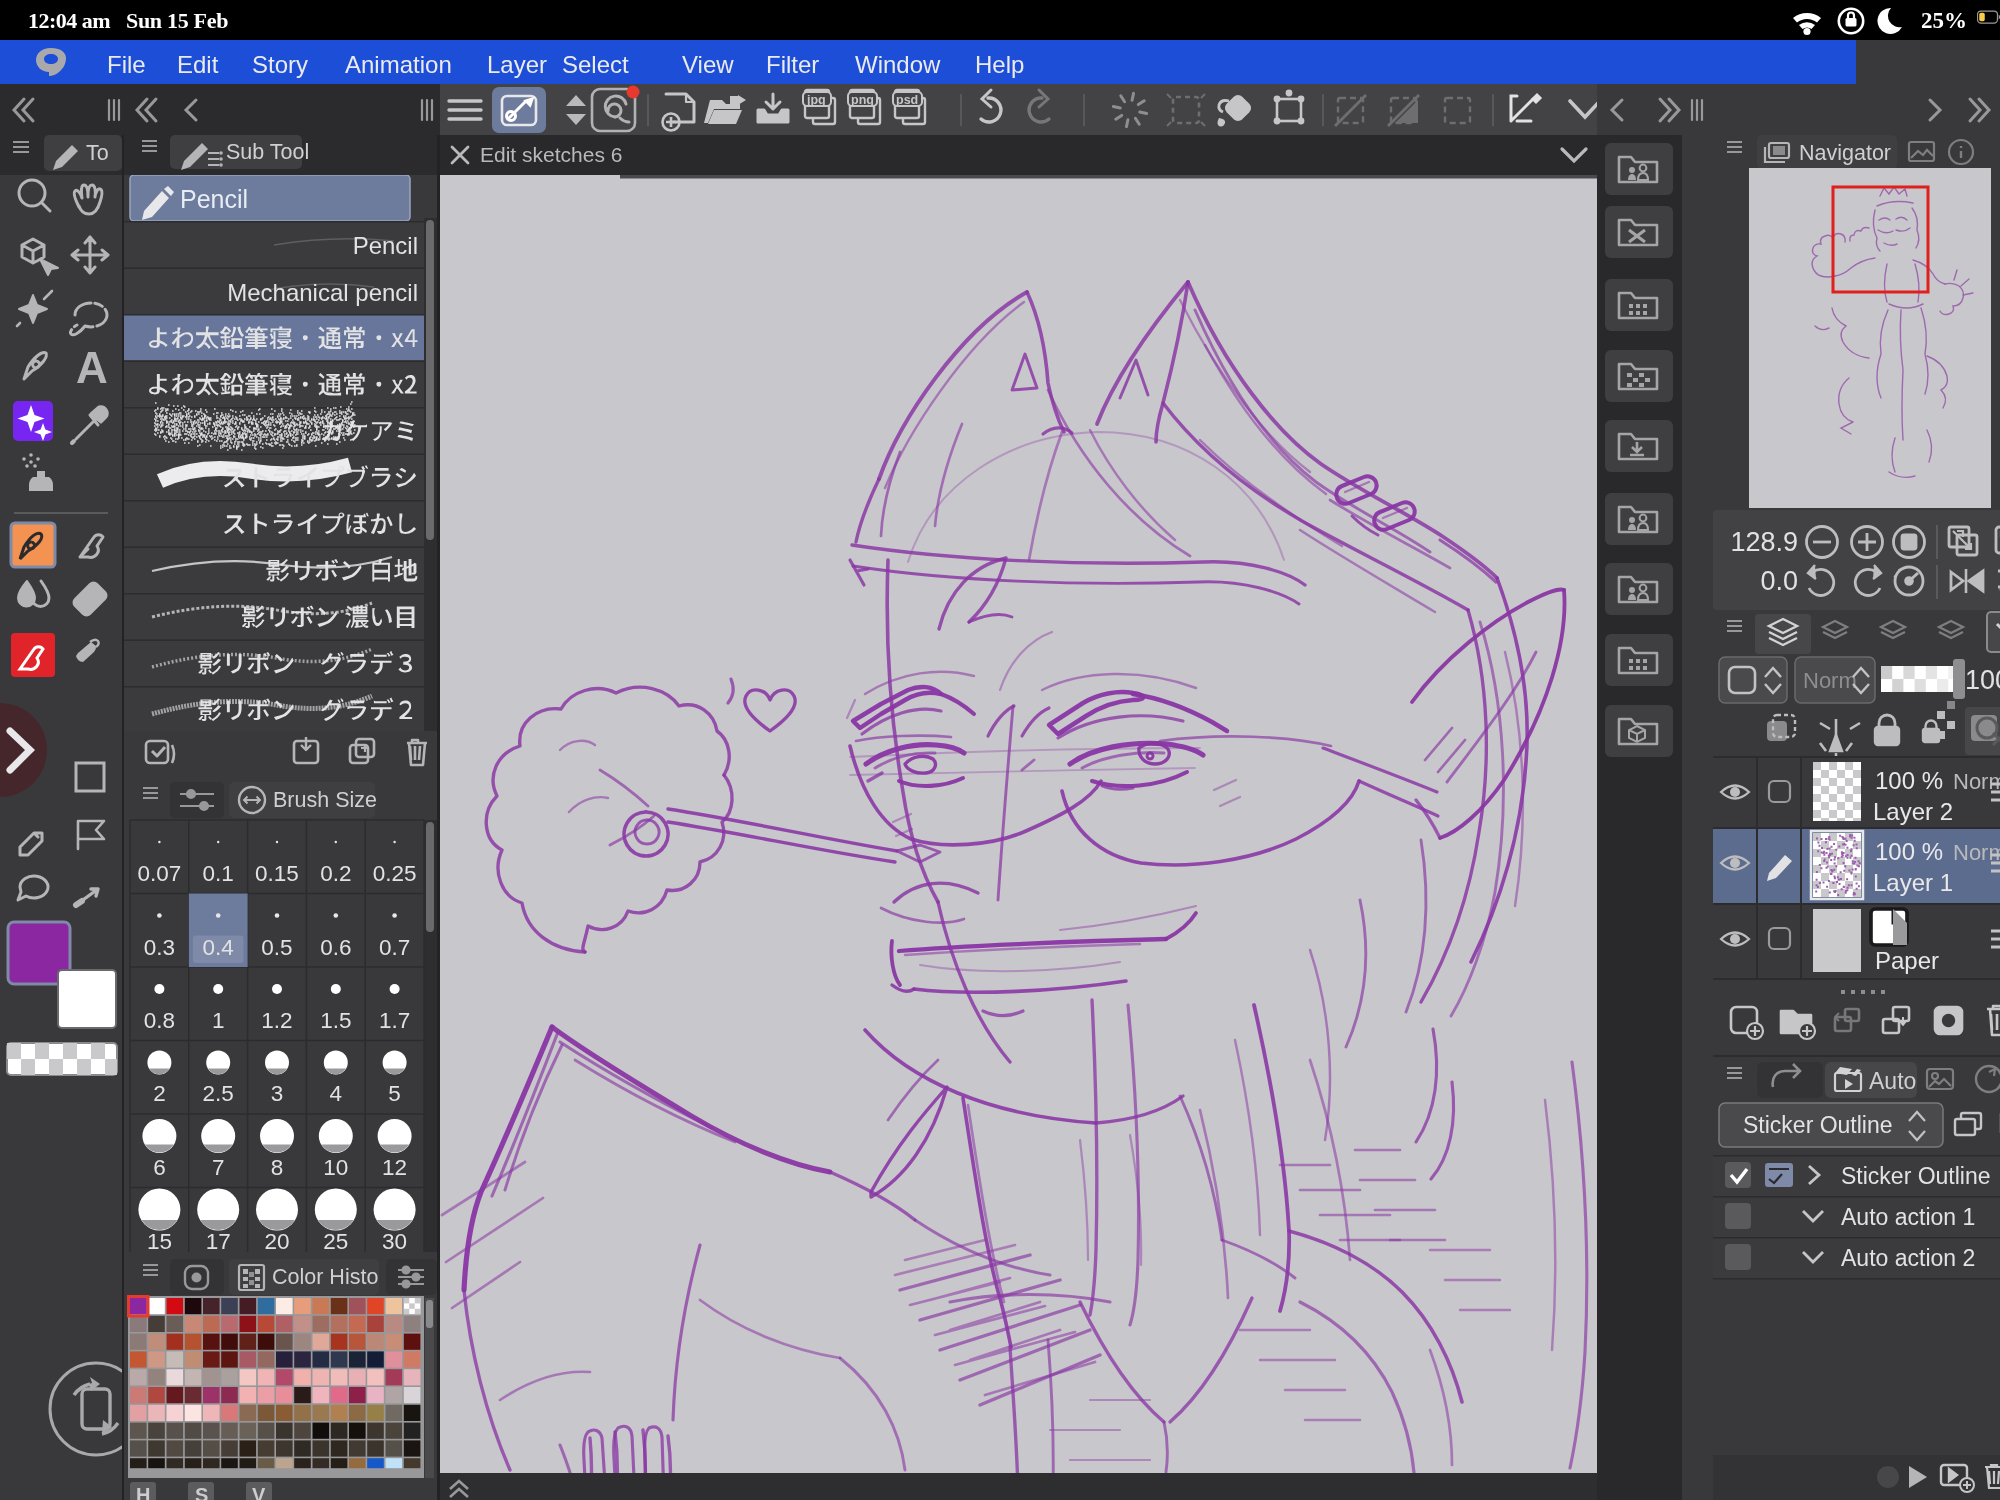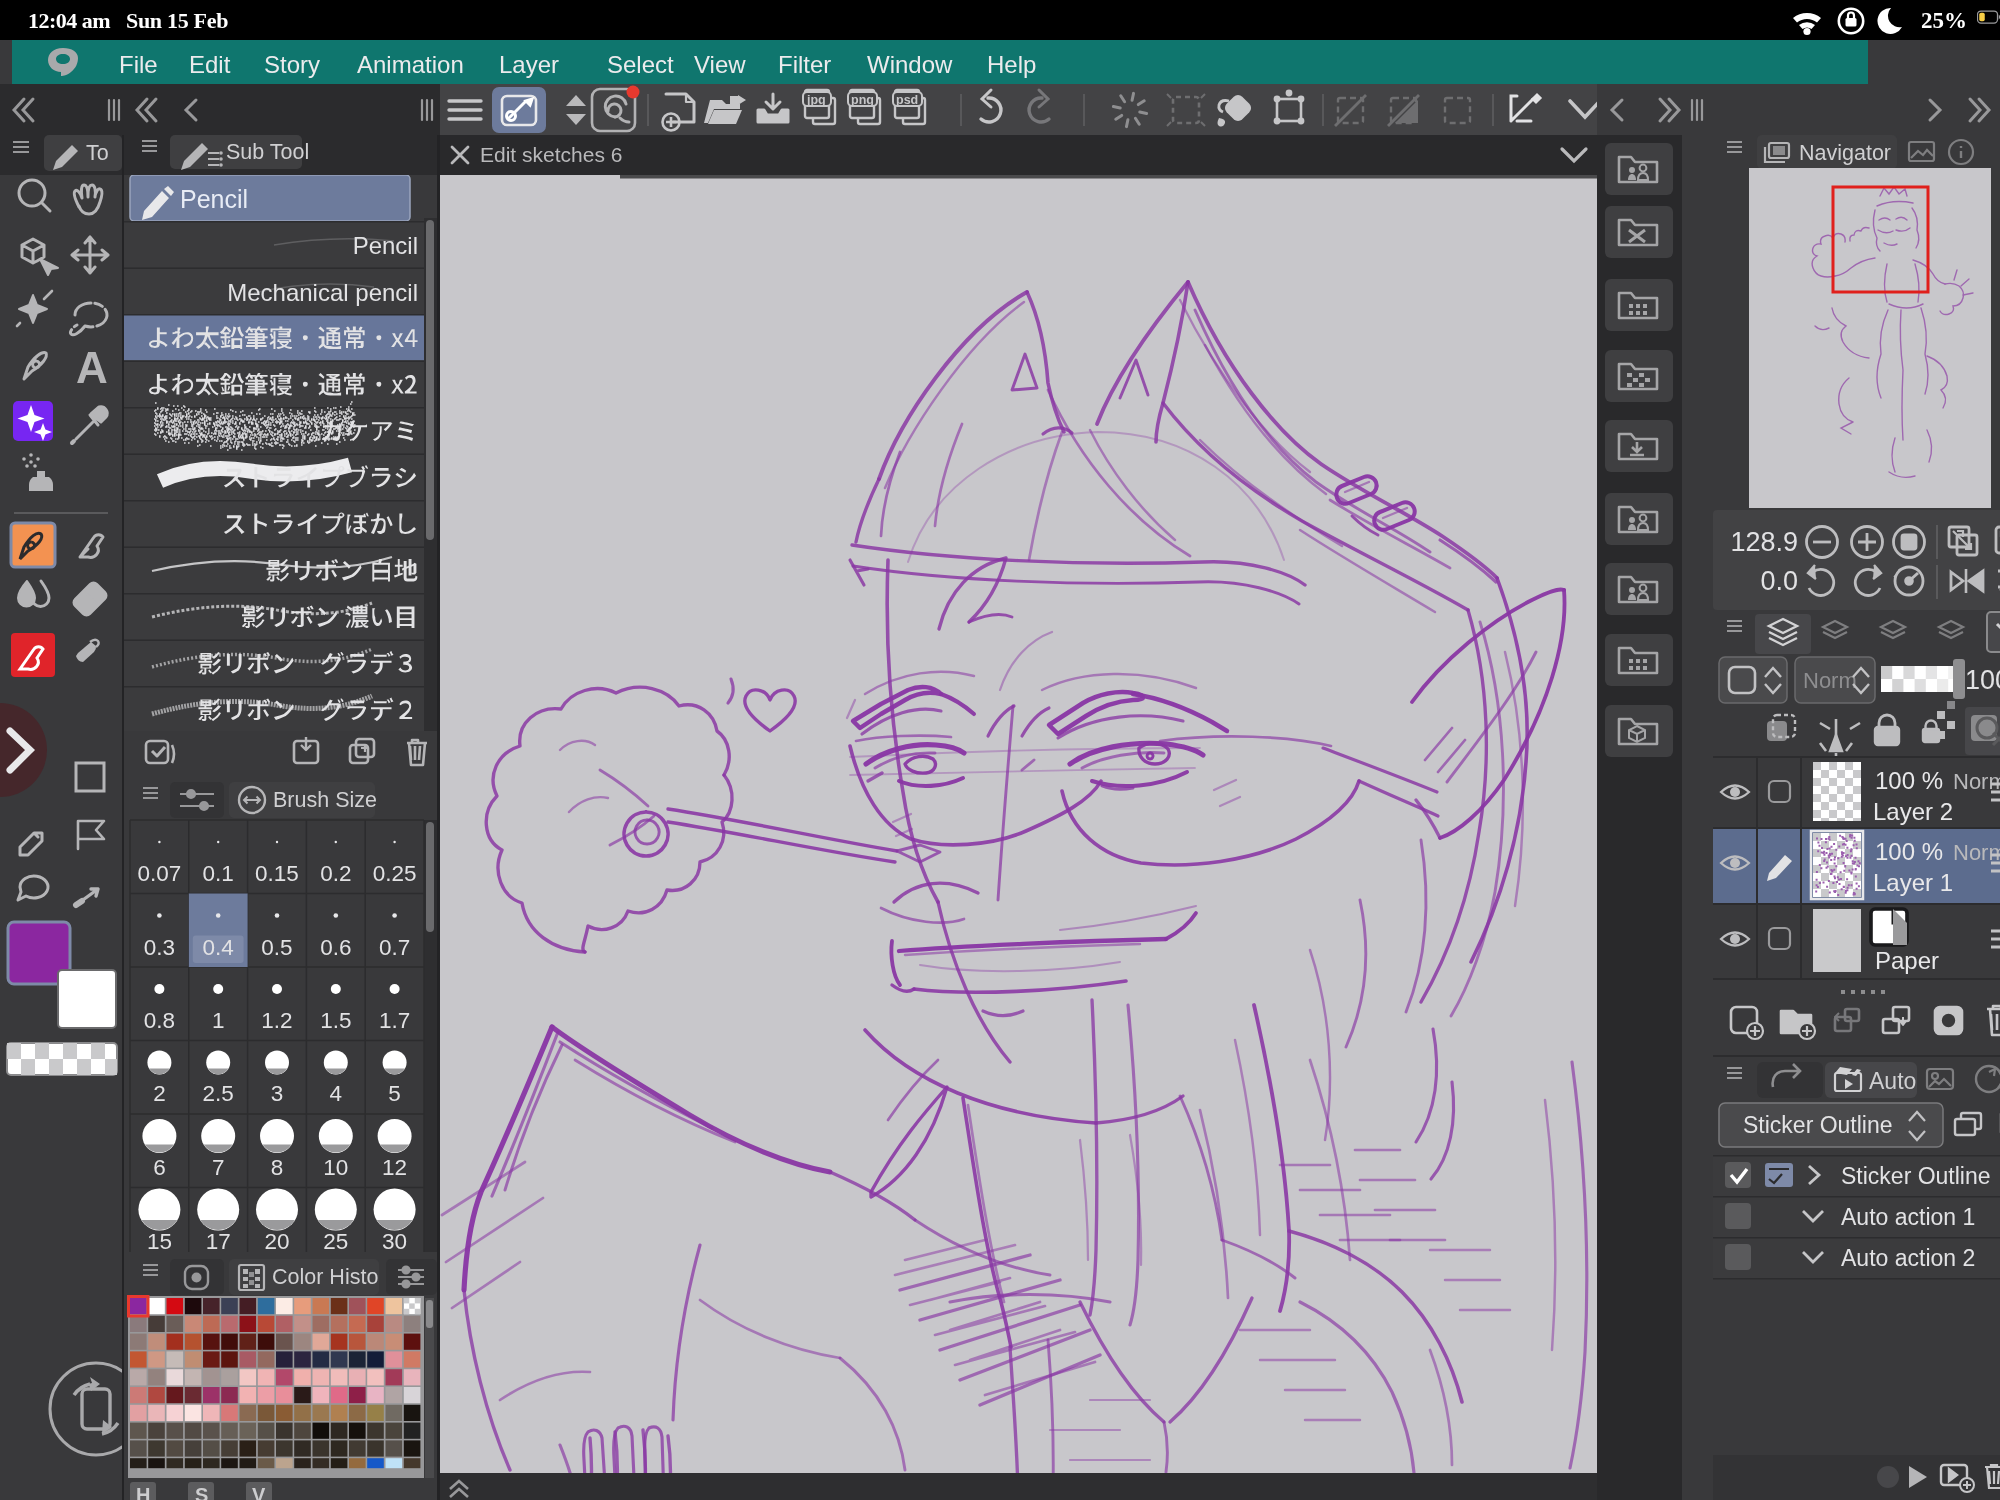--- a/index.html
+++ b/index.html
@@ -1,19 +1,19 @@
 <!DOCTYPE html>
 <html><head><meta charset="utf-8">
 <style>
   html,body{margin:0;padding:0;}
   body{width:2000px;height:1500px;position:relative;overflow:hidden;
        font-family:"Liberation Sans",sans-serif;background:#39393b;}
   .abs{position:absolute;}
   #status{left:0;top:0;width:2000px;height:40px;background:#000;color:#fff;font-family:Liberation Serif, serif;}
-  #menubar{left:0;top:40px;width:1856px;height:44px;background:#0f766e;color:#ebebed;margin-left:12px;}
+  #menubar{left:0;top:40px;width:1856px;height:44px;background:#1d4ed8;color:#ebebed;}
   .menuitem{position:absolute;top:11px;font-size:24px;color:#ebebed;}
   #tbleft{left:0;top:84px;width:440px;height:51px;background:#2b2b2d;}
   #tbmain{left:440px;top:84px;width:1157px;height:51px;background:#434345;}
   #tbright{left:1597px;top:84px;width:403px;height:51px;background:#39393b;}
   #tabrow{left:440px;top:135px;width:1157px;height:40px;background:#29292b;}
   #canvas{left:440px;top:175px;width:1157px;height:1298px;background:#c8c7cb;}
   #canvasbar{left:440px;top:1473px;width:1157px;height:27px;background:#2e2e30;}
   
   #toolhdr{left:0;top:135px;width:122px;height:40px;background:#2b2b2d;}
   #toolcol{left:0;top:175px;width:122px;height:1325px;background:#39393b;}
@@ -56,21 +56,21 @@
 </div>
 <div class="abs" id="menubar">
   <svg class="abs" style="left:33px;top:6px;" width="36" height="32" viewBox="0 0 36 32">
     <path d="M18 2 C8 2 3 8 3 14 C3 21 9 26 16 26 L16 30 C16 30 22 30 26 26 C31 22 33 17 33 12 C33 6 27 2 18 2 Z M18 8 C22 8 25 10 25 13 C25 16 22 18 18 18 C14 18 11 16 11 13 C11 10 14 8 18 8 Z" fill="#a9a9ab"></path>
   </svg>
   <span class="menuitem" style="left:107px;">File</span>
   <span class="menuitem" style="left:177px;">Edit</span>
   <span class="menuitem" style="left:252px;text-align:right;">Story</span>
   <span class="menuitem" style="left:345px;">Animation</span>
   <span class="menuitem" style="left:487px;">Layer</span>
-  <span class="menuitem" style="left:595px;text-align:center;">Select</span>
+  <span class="menuitem" style="left:562px;text-align:center;">Select</span>
   <span class="menuitem" style="left:682px;">View</span>
   <span class="menuitem" style="left:766px;">Filter</span>
   <span class="menuitem" style="left:855px;">Window</span>
   <span class="menuitem" style="left:975px;">Help</span>
 </div>
 <div class="abs" id="tbleft">
   <svg width="440" height="51" viewBox="0 0 440 51">
     <g fill="none" stroke="#98989a" stroke-width="3" stroke-linecap="round">
       <path d="M24 15 L14 26 L24 37 M33 15 L23 26 L33 37"></path>
       <path d="M109 16 v20 M114 16 v20 M119 16 v20" stroke-width="2.2"></path>

